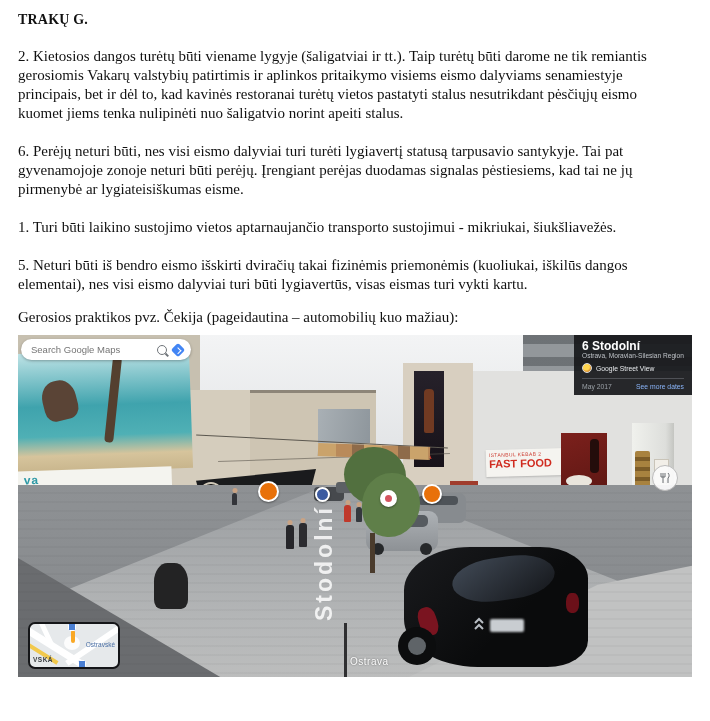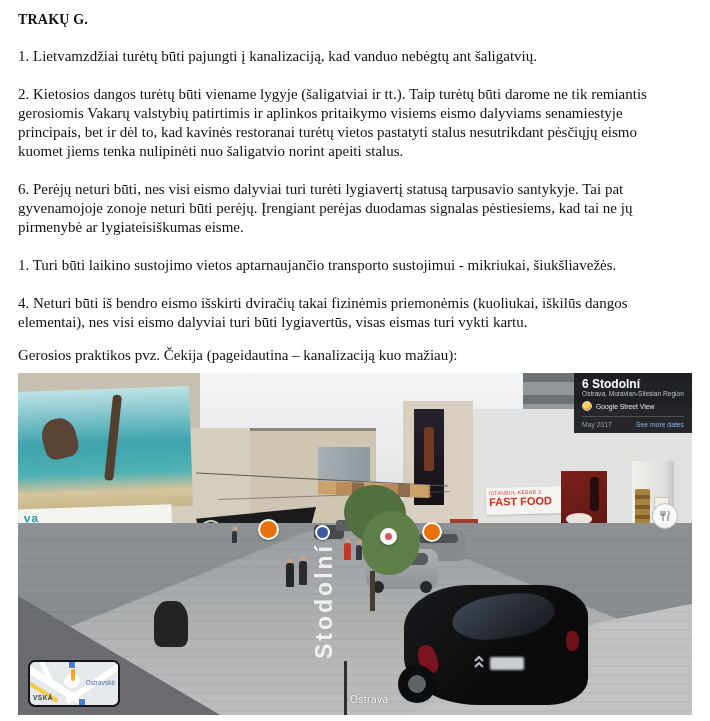--- a/index.html
+++ b/index.html
@@ -65,26 +65,25 @@
   .roadname{left:293px;top:158px;height:128px;writing-mode:vertical-rl;transform:rotate(180deg);
       color:rgba(255,255,255,.82);font-size:23px;font-weight:bold;letter-spacing:3px;}
 
   .vert{writing-mode:vertical-rl;text-orientation:upright;}
 </style>
 </head>
 <body>
 
 <div class="doc">
   <h1>TRAKŲ G.</h1>
-  <p>1. Lietvamzdžiai turėtų būti pajungti į kanalizaciją, kad vanduo nebėgtų ant šaligatvių.</p>
   <p>2. Kietosios dangos turėtų būti viename lygyje (šaligatviai ir tt.). Taip turėtų būti darome ne tik remiantis gerosiomis Vakarų valstybių patirtimis ir aplinkos pritaikymo visiems eismo dalyviams senamiestyje principais, bet ir dėl to, kad kavinės restoranai turėtų vietos pastatyti stalus nesutrikdant pėsčiųjų eismo kuomet jiems tenka nulipinėti nuo šaligatvio norint apeiti stalus.</p>
   <p>6. Perėjų neturi būti, nes visi eismo dalyviai turi turėti lygiavertį statusą tarpusavio santykyje. Tai pat gyvenamojoje zonoje neturi būti perėjų. Įrengiant perėjas duodamas signalas pėstiesiems, kad tai ne jų pirmenybė ar lygiateisiškumas eisme.</p>
   <p>1. Turi būti laikino sustojimo vietos aptarnaujančio transporto sustojimui - mikriukai, šiukšliavežės.</p>
-  <p>4. Neturi būti iš bendro eismo išskirti dviračių takai fizinėmis priemonėmis (kuoliukai, iškilūs dangos elementai), nes visi eismo dalyviai turi būti lygiavertūs, visas eismas turi vykti kartu.</p>
-  <p class="caption">Gerosios praktikos pvz. Čekija (pageidautina – kanalizaciją kuo mažiau):</p>
+  <p>5. Neturi būti iš bendro eismo išskirti dviračių takai fizinėmis priemonėmis (kuoliukai, iškilūs dangos elementai), nes visi eismo dalyviai turi būti lygiavertūs, visas eismas turi vykti kartu.</p>
+  <p class="caption">Gerosios praktikos pvz. Čekija (pageidautina – automobilių kuo mažiau):</p>
 
   <div class="sv">
 
     <div class="o win" style="left:228px;top:55px;width:130px;height:115px;background:#cec5b3;border-top:3px solid #8d8578;"></div>
     <div class="o" style="left:300px;top:74px;width:52px;height:34px;background:linear-gradient(100deg,#a9b0b5,#8e969c);"></div>
 
     <div class="o" style="left:0;top:0;width:182px;height:175px;background:#c7c0b0;"></div>
     <div class="o win" style="left:130px;top:55px;width:102px;height:150px;background:#d5cdbd;"></div>
     <div class="o" style="left:-5px;top:16px;width:178px;height:120px;transform:rotate(-2deg);background:linear-gradient(#bfe3e6 0%,#3fa3ad 45%,#4fb0b5 70%,#d6c49c 86%,#c8b58c);">
       <div style="position:absolute;left:96px;top:6px;width:9px;height:86px;background:#54402f;transform:rotate(8deg);border-radius:4px;"></div>
@@ -207,20 +206,25 @@
         <div style="position:absolute;left:3px;top:3px;right:3px;bottom:3px;border-radius:50%;background:#d4545f;"></div>
       </div>
     <div class="o poi" style="left:404px;top:149px;width:20px;height:20px;background:#e8710a;"></div>
     <div class="o" style="left:634px;top:130px;width:26px;height:26px;border-radius:50%;background:rgba(250,250,250,.95);border:1px solid #bbb;box-sizing:border-box;display:flex;align-items:center;justify-content:center;">
       <svg width="10" height="12" viewBox="0 0 10 12">
           <path d="M3 1 V11 M1 1 V5 M5 1 V5 M1 5 H5" stroke="#6a6e72" stroke-width="1" fill="none"></path>
           <path d="M8 1 C9.5 2.5 9.5 5 8 6 V11" stroke="#6a6e72" stroke-width="1" fill="none"></path>
         </svg>
     </div>
 
+    <div class="o search-pill">
+      <input type="text" readonly="" placeholder="Search Google Maps" style="">
+      <span class="mag"></span>
+      <span class="dir"></span>
+    </div>
 
     <div class="o info">
       <div class="t">6 Stodolní</div>
       <div class="s">Ostrava, Moravian-Silesian Region</div>
       <div class="row">
         <span class="svlogo"></span>
         <span class="src">Google Street View</span>
       </div>
       <div class="bot">
         <span class="date">May 2017</span>

